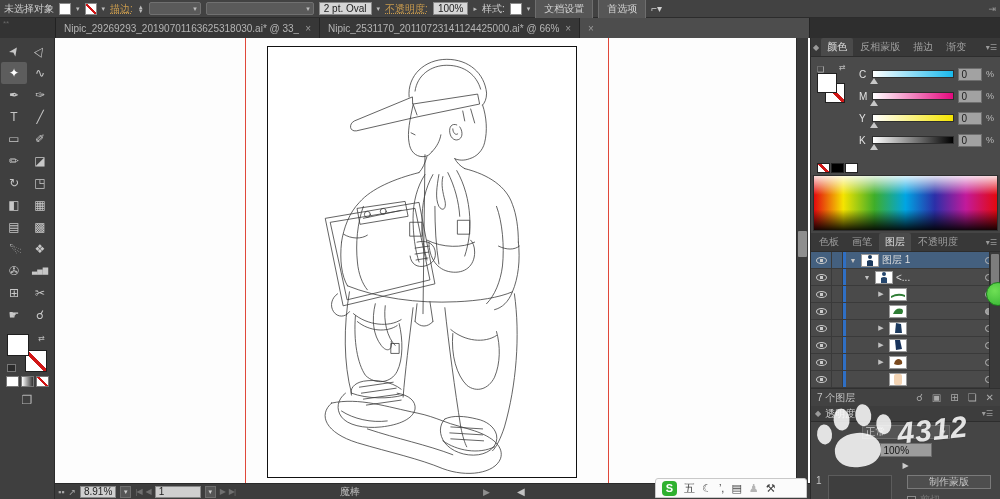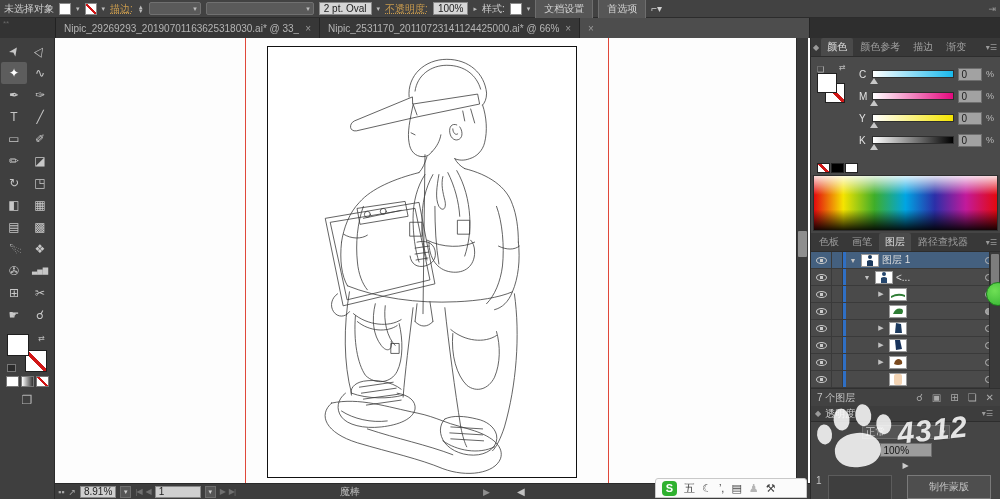--- a/index.html
+++ b/index.html
@@ -132,21 +132,21 @@
   .tp-title { color:#cfcfcf; }
   .tp-body { padding:3px 5px; position:relative; }
   .tp-row1 { display:flex; align-items:center; gap:4px;flex-direction:column; }
   .tp-blend { width:88px; height:14px; background:#555; border:1px solid #6d6d6d; color:#ccc; display:flex; align-items:center; justify-content:space-between; padding:0 3px; }
   .tp-op { width:52px; height:14px; background:#9c9c9c; border:1px solid #6d6d6d; color:#161616; display:flex; align-items:center; padding:0 3px; }
   .tp-oparr { color:#ccc; font-size:8px; }
   .tp-row2 { display:flex; margin-top:5px; gap:6px; }
   .tp-idx { color:#c5c5c5; }
   .tp-thumbbox { width:64px; height:40px; background:#3e3e3e; border:1px solid #5c5c5c; }
   .tp-btncol { display:flex; flex-direction:column; gap:4px; margin-left:auto; margin-right:4px; }
-  .tp-btn { width:84px; height:24px; border:1px solid #7a7a7a; color:#c5c5c5; display:flex; align-items:center; justify-content:center; background:#4e4e4e; }
+  .tp-btn { width:84px; height:14px; border:1px solid #7a7a7a; color:#c5c5c5; display:flex; align-items:center; justify-content:center; background:#4e4e4e; }
   .tp-check { display:flex; align-items:center; gap:4px; color:#c0c0c0; }
   .tp-check.dim { color:#7a7a7a; }
   .cbx { width:9px; height:9px; border:1px solid #8a8a8a; background:#3e3e3e; }
 
   
   .watermark { position:absolute; left:815px; top:390px; width:180px; height:80px; z-index:20; opacity:.85; pointer-events:none; transform:rotate(-6deg); }
   .paw { position:absolute; left:0; top:10px; width:90px; height:66px; }
   .paw i { position:absolute; background:#fff; border-radius:50%; }
   .paw .pad { left:18px; top:28px; width:46px; height:34px; border-radius:48% 48% 46% 46%; }
   .paw .t1 { left:2px;  top:16px; width:15px; height:20px; }
@@ -419,21 +419,21 @@
     <span class="ime-item">▤</span>
     <span class="ime-item dim">♟</span>
     <span class="ime-item">⚒</span>
   </div>
 
   <div class="right">
 
     <div class="ptabs">
       <span class="ptab-dot">◆</span>
       <span class="ptab active">颜色</span>
-      <span class="ptab">颜色参考</span>
+      <span class="ptab">反相蒙版</span>
       <span class="ptab">描边</span>
       <span class="ptab">渐变</span>
       <span class="ptab-menu">▾☰</span>
     </div>
     <div class="color-body">
       <div class="cp-swatches">
         <span class="cp-mini">❏</span>
         <span class="cp-swap">⇄</span>
         <div class="cp-stroke"></div>
         <div class="cp-fill"></div>
@@ -477,21 +477,21 @@
       <span class="cpm none"></span>
       <span class="cpm black"></span>
       <span class="cpm white"></span>
     </div>
     <div class="spectrum"></div>
 
     <div class="ptabs">
       <span class="ptab">色板</span>
       <span class="ptab">画笔</span>
       <span class="ptab active">图层</span>
-      <span class="ptab">路径查找器</span>
+      <span class="ptab">不透明度</span>
       <span class="ptab-menu">▾☰</span>
     </div>
 
     <div class="layers">
       <div class="lrow sel">
         <span class="l-eye">
             <span class="eye"></span>
           </span>
         <span class="l-lock"></span>
         <span class="l-bar"></span>

